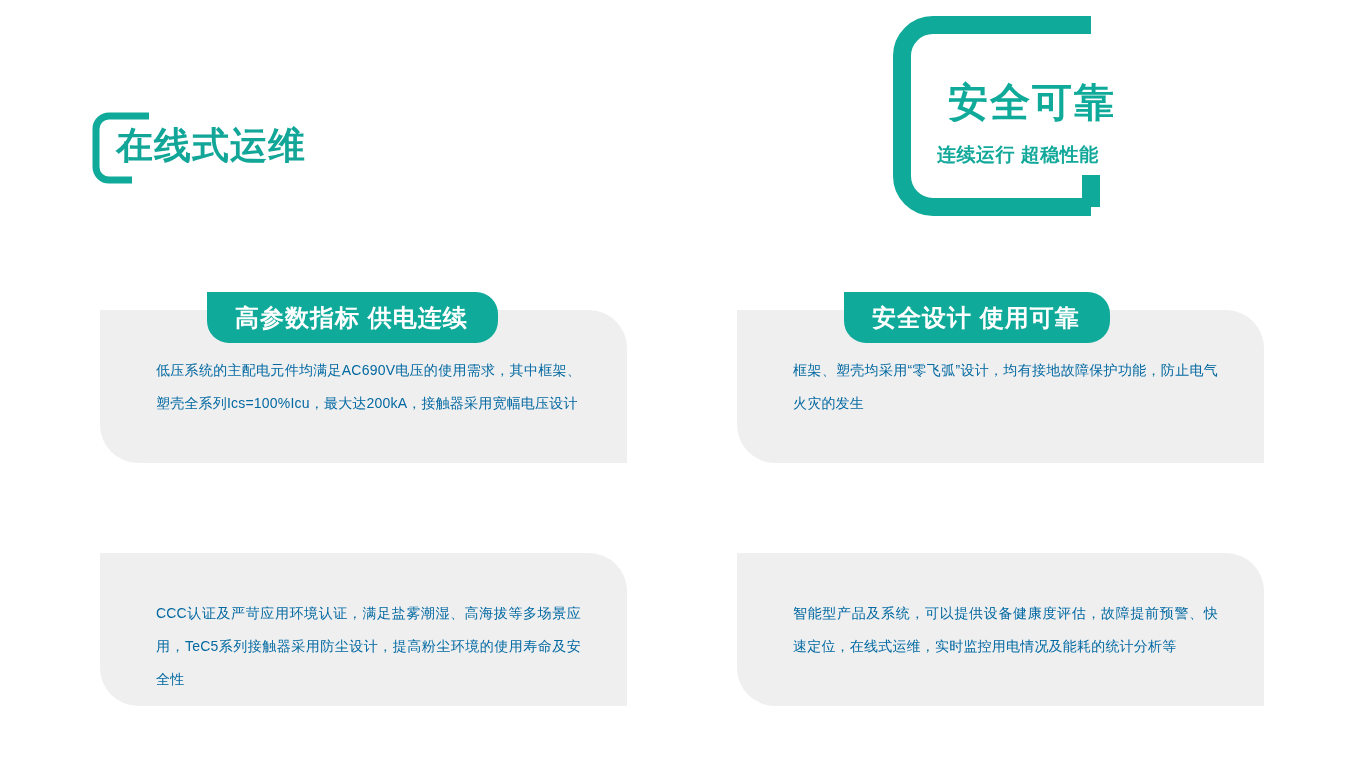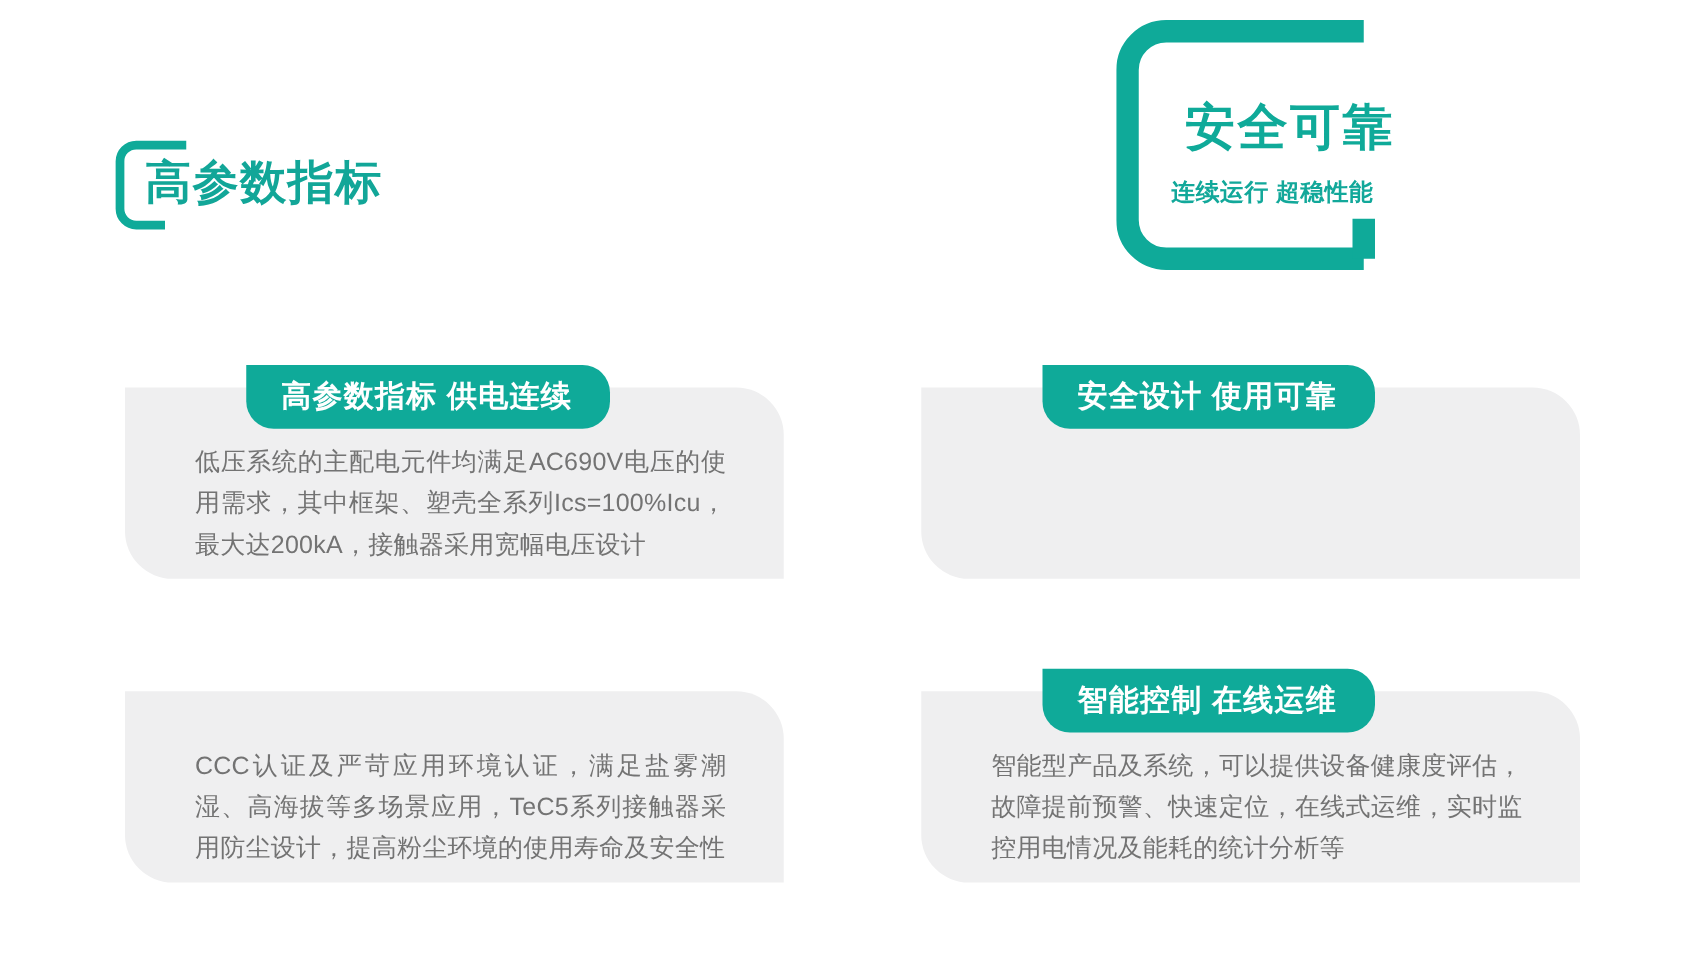--- a/index.html
+++ b/index.html
@@ -92,21 +92,21 @@
     position: absolute;
     left: 0;
     top: 18px;
     width: 527px;
     height: 153px;
     background: #efeff0;
     border-radius: 0 38px 0 38px;
   }
   .card-badge {
     position: absolute;
-    left: 97px;
+    left: 107px;
     top: 0;
     height: 51px;
     padding: 0 30px 0 28px;
     background: #0faa99;
     border-radius: 0 22px 22px 22px;
     display: flex;
     align-items: center;
     box-sizing: border-box;
   }
   .card-badge-label {
@@ -115,41 +115,41 @@
     font-weight: bold;
     letter-spacing: 1px;
     white-space: nowrap;
     line-height: 30px;
   }
   .card-body {
     position: absolute;
     left: 56px;
     top: 62px;
     width: 425px;
-    font-size: 20px;
-    color: #737373;
+    font-size: 14px;
+    color: #0369a1;
     line-height: 33px;
     letter-spacing: 0.2px;
     text-align: justify;
   }
 
   
   #card-1 { left: 100px; top: 292px; }
   #card-2 { left: 737px; top: 292px; border-radius: 13px; }
   #card-3 { left: 100px; top: 535px; }
   #card-4 { left: 737px; top: 535px; }
 </style>
 </head>
 <body>
 
 <div class="page-title-wrap">
   <svg class="title-bracket" viewBox="0 0 62 72">
     <path d="M57 4 H17 A13 13 0 0 0 4 17 V55 A13 13 0 0 0 17 68 H40" fill="none" stroke="#0faa99" stroke-width="7" stroke-linecap="butt"></path>
   </svg>
-  <div class="page-title-text">高参数指标</div>
+  <div class="page-title-text">在线式运维</div>
 </div>
 
 <div class="logo-wrap">
   <svg class="logo-bracket" viewBox="0 0 290 200">
     <path d="M198 9 H40 A31 31 0 0 0 9 40 V160 A31 31 0 0 0 40 191 H198" fill="none" stroke="#0faa99" stroke-width="18" stroke-linecap="butt"></path>
     <rect x="189" y="159" width="18" height="32" fill="#0faa99"></rect>
   </svg>
   <div class="logo-main">安全可靠</div>
   <div class="logo-sub">连续运行 超稳性能</div>
 </div>
@@ -160,26 +160,24 @@
     <span class="card-badge-label">高参数指标 供电连续</span>
   </div>
   <div class="card-body">低压系统的主配电元件均满足AC690V电压的使用需求，其中框架、塑壳全系列Ics=100%Icu，最大达200kA，接触器采用宽幅电压设计</div>
 </div>
 
 <div class="card" id="card-2">
   <div class="card-panel"></div>
   <div class="card-badge">
     <span class="card-badge-label">安全设计 使用可靠</span>
   </div>
+  <div class="card-body">框架、塑壳均采用“零飞弧”设计，均有接地故障保护功能，防止电气火灾的发生</div>
 </div>
 
 <div class="card" id="card-3">
   <div class="card-panel"></div>
   <div class="card-body">CCC认证及严苛应用环境认证，满足盐雾潮湿、高海拔等多场景应用，TeC5系列接触器采用防尘设计，提高粉尘环境的使用寿命及安全性</div>
 </div>
 
 <div class="card" id="card-4">
   <div class="card-panel"></div>
-  <div class="card-badge">
-    <span class="card-badge-label">智能控制 在线运维</span>
-  </div>
   <div class="card-body">智能型产品及系统，可以提供设备健康度评估，故障提前预警、快速定位，在线式运维，实时监控用电情况及能耗的统计分析等</div>
 </div>
 
 </body></html>

